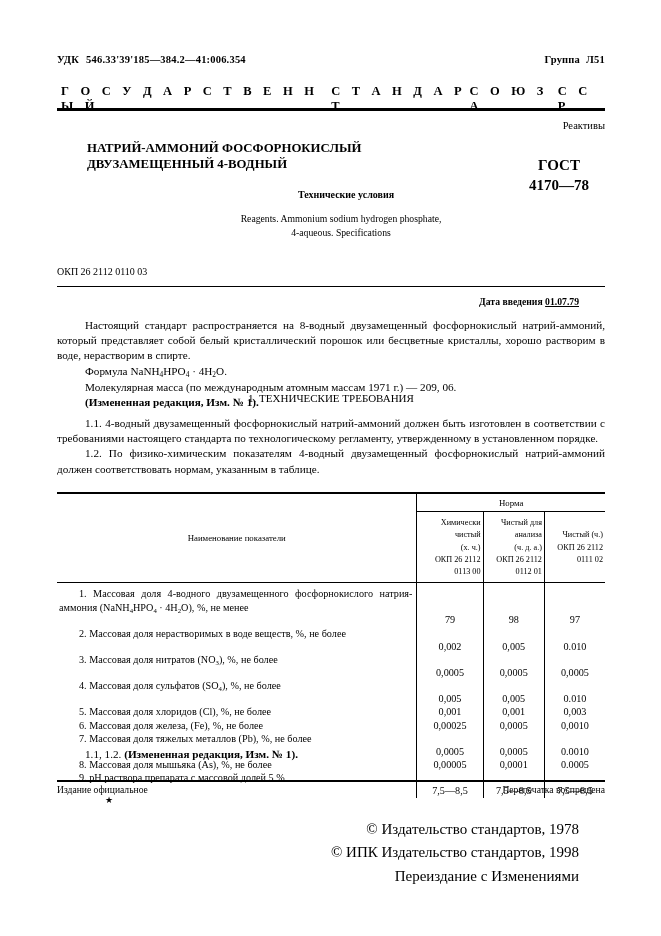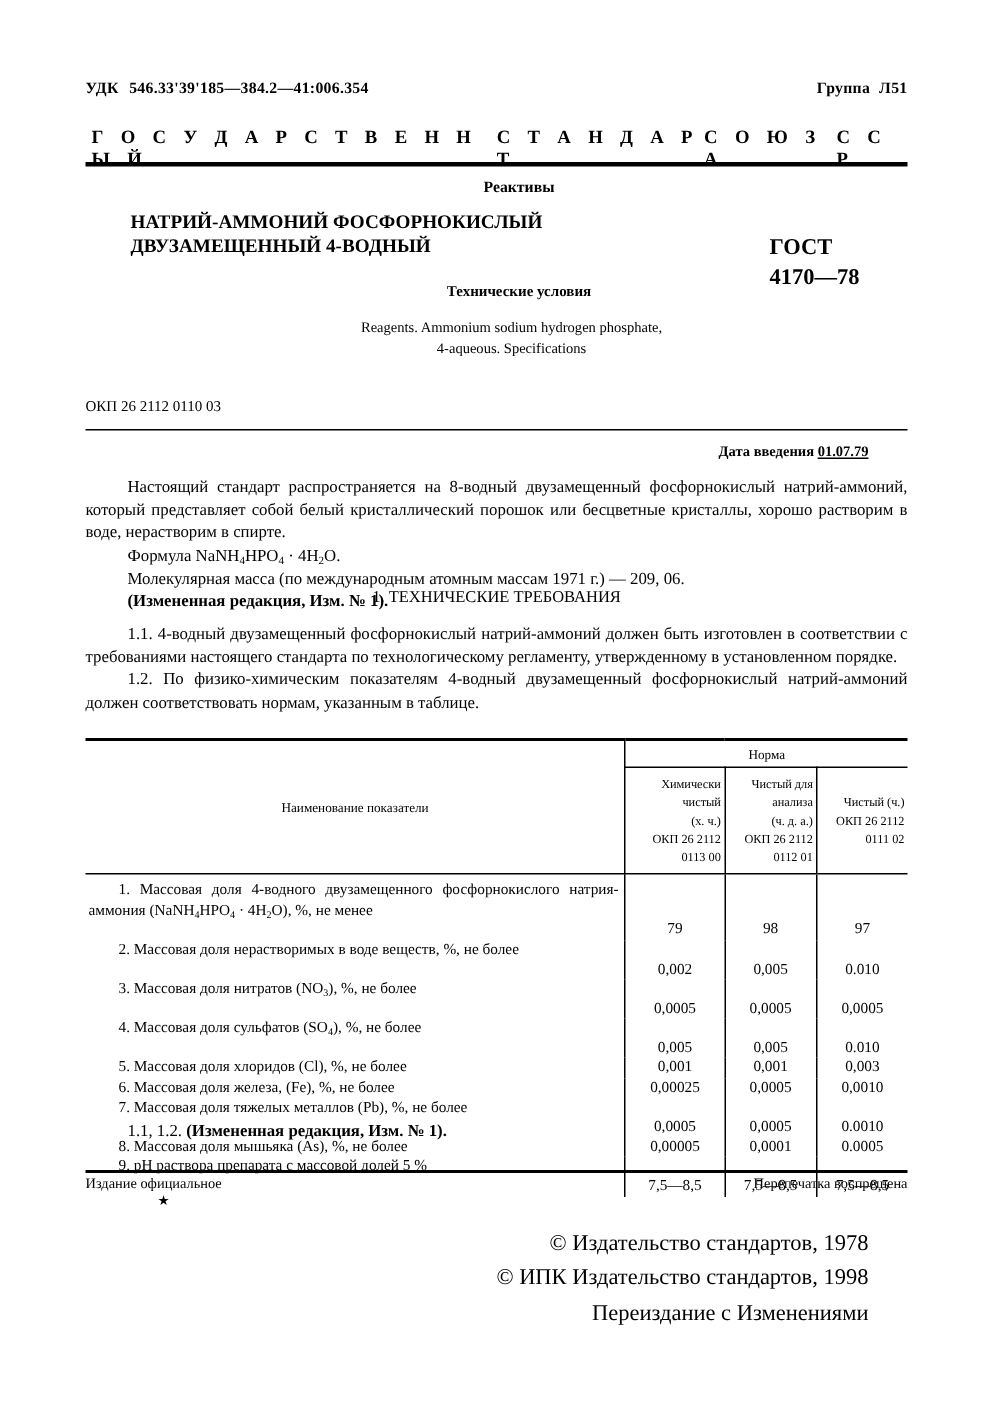--- a/index.html
+++ b/index.html
@@ -66,22 +66,22 @@
   }
 
   
   .title-zone {
     position: absolute;
     left: 57px; top: 120px;
     width: 548px;
     height: 100px;
   }
   .t-reactivy {
-    text-align: center;
-    font-weight: bold;
+    text-align: right;
+    font-weight: normal;
     font-size: 10.5px;
     padding-left: 30px;
   }
   .t-main {
     text-align: left;
     font-weight: bold;
     font-size: 12.8px;
     line-height: 1.25;
     margin-top: 10px;
     padding-left: 30px;
@@ -89,21 +89,21 @@
   .t-tech {
     text-align: center;
     font-weight: bold;
     font-size: 10px;
     margin-top: 16px;
     padding-left: 30px;
   }
   .gost-box {
     position: absolute;
     right: 0px; top: 35px;
-    text-align: left;
+    text-align: center;
     font-weight: bold;
     font-size: 15px;
     line-height: 1.35;
     width: 92px;
   }
 
   .t-english {
     position: absolute;
     left: 57px; top: 212px;
     width: 548px;

